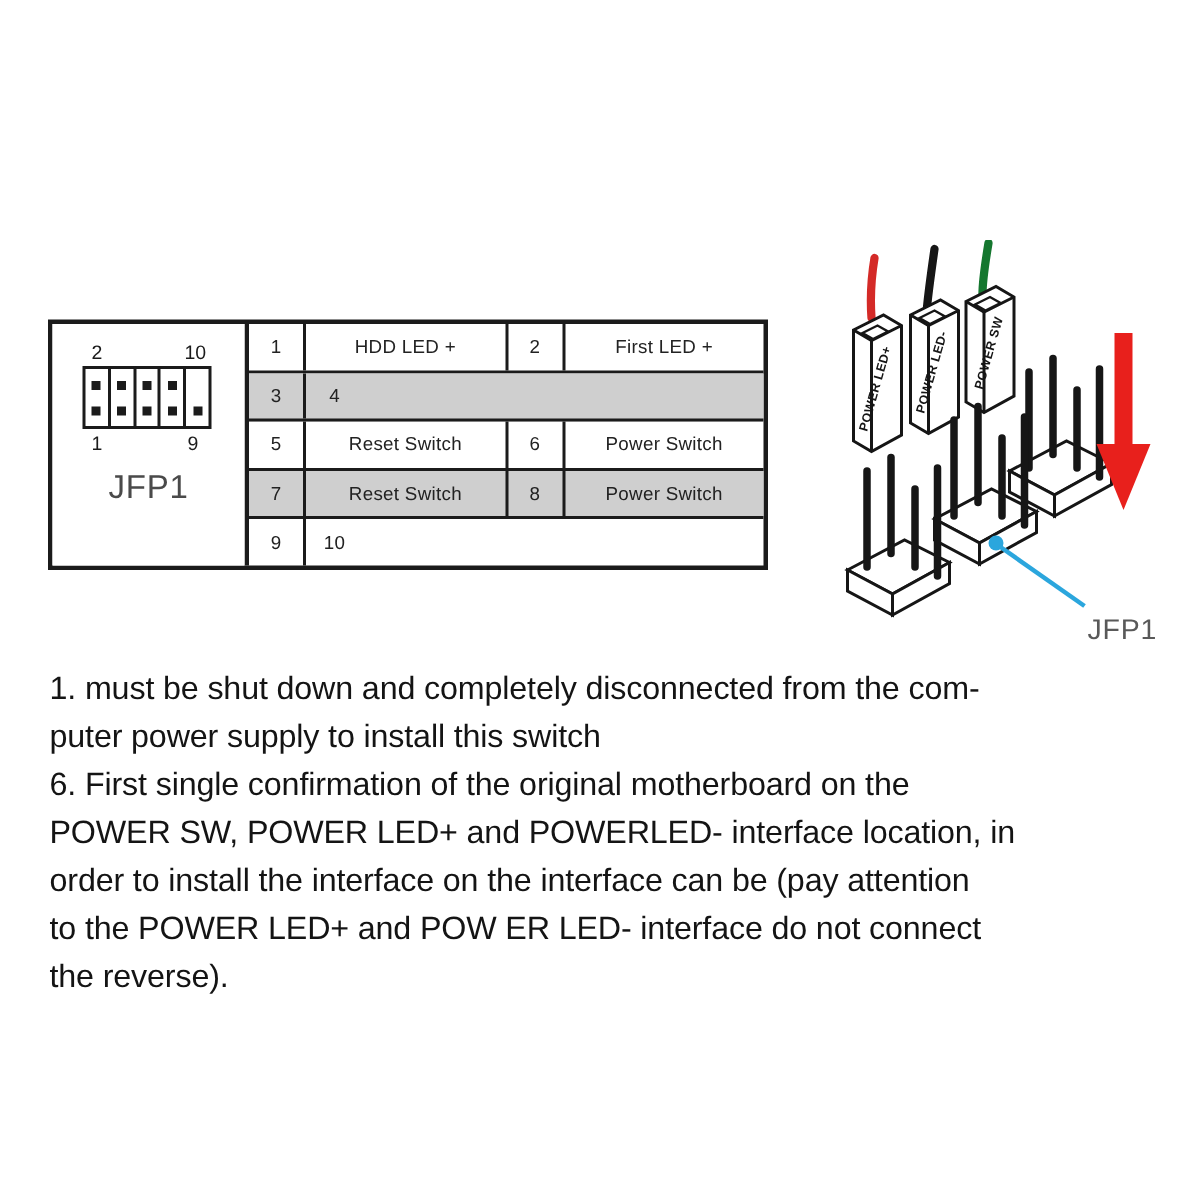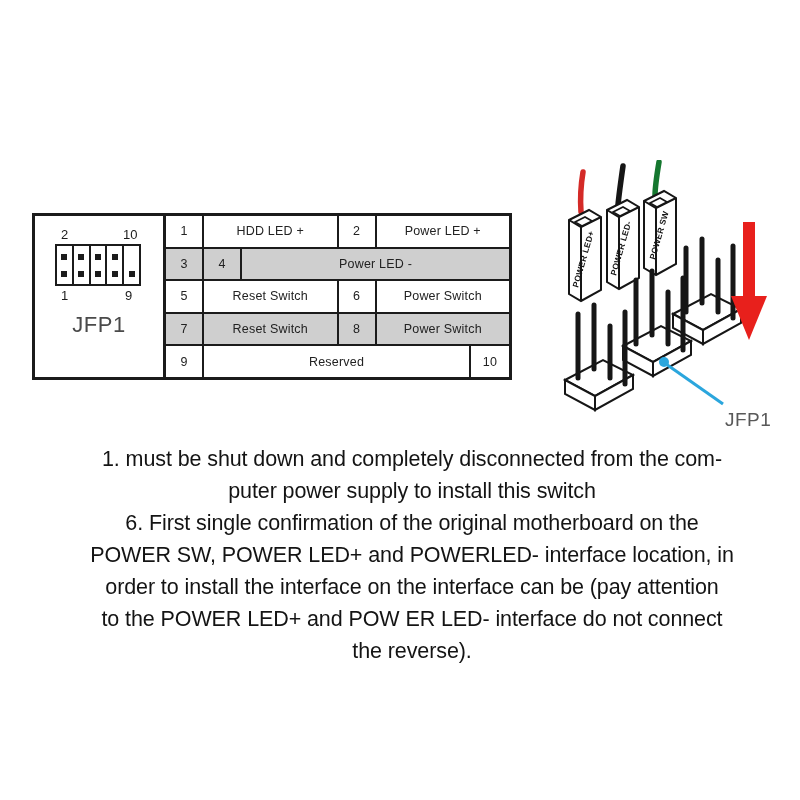--- a/index.html
+++ b/index.html
@@ -148,24 +148,23 @@
   .jfp1-pointer-label {
     font-size: 19px;
     font-family: "Liberation Sans", sans-serif;
     fill: #595959;
     letter-spacing: 0.5px;
   }
 
   
   .notes {
     position: absolute;
-    left: 47px;
+    left: 33px;
     top: 443px;
     width: 730px;
-    text-align: center;
   }
   .note-line {
     font-size: 21.5px;
     line-height: 32px;
     color: #141414;
     font-family: "Liberation Sans", sans-serif;
     letter-spacing: -0.1px;
     white-space: pre-wrap;
   }
 </style>
@@ -207,46 +206,44 @@
 
       <div class="jfp1-caption">JFP1</div>
     </div>
 
     <div class="pin-table">
 
       <div class="pt-row">
         <div class="pt-cell pt-num">1</div>
         <div class="pt-cell pt-name">HDD LED +</div>
         <div class="pt-cell pt-num">2</div>
-        <div class="pt-cell pt-name">Power LED +</div>
+        <div class="pt-cell pt-name">First LED +</div>
       </div>
 
       <div class="pt-row shaded">
         <div class="pt-cell pt-num">3</div>
         <div class="pt-cell pt-num">4</div>
-        <div class="pt-cell pt-name">Power LED -</div>
       </div>
 
       <div class="pt-row">
         <div class="pt-cell pt-num">5</div>
         <div class="pt-cell pt-name">Reset Switch</div>
         <div class="pt-cell pt-num">6</div>
         <div class="pt-cell pt-name">Power Switch</div>
       </div>
 
       <div class="pt-row shaded">
         <div class="pt-cell pt-num">7</div>
         <div class="pt-cell pt-name">Reset Switch</div>
         <div class="pt-cell pt-num">8</div>
         <div class="pt-cell pt-name">Power Switch</div>
       </div>
 
       <div class="pt-row">
         <div class="pt-cell pt-num">9</div>
-        <div class="pt-cell pt-name">Reserved</div>
         <div class="pt-cell pt-num">10</div>
       </div>
 
     </div>
   </div>
 
   <div class="illustration">
     <svg width="255" height="285" viewBox="0 0 255 285" xmlns="http://www.w3.org/2000/svg">
 
       <path d="M38 12 C 36 24, 35 38, 36 52" stroke="#d42a27" stroke-width="5.5" fill="none" stroke-linecap="round"></path>

